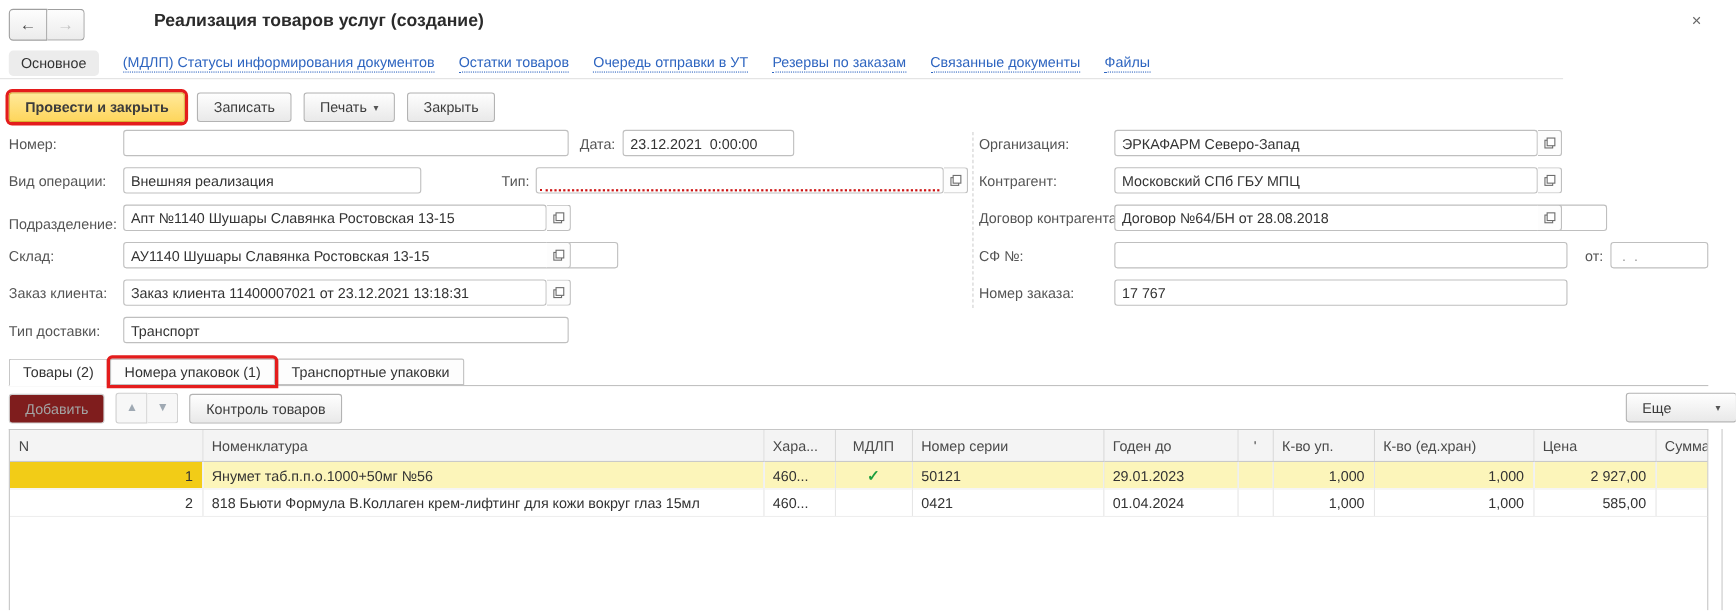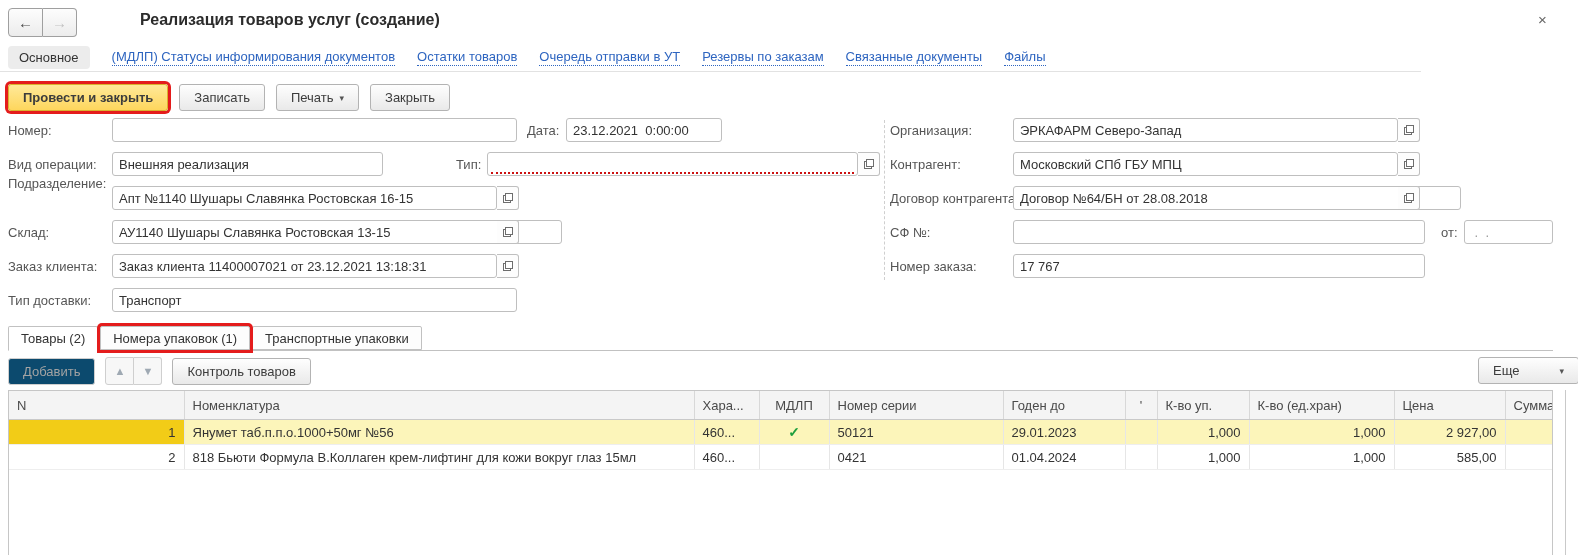--- a/index.html
+++ b/index.html
@@ -21,21 +21,21 @@
   .chip{background:#ececec;border-radius:4px;padding:4px 11px;color:#333;}
   .navlink{color:#2e65c0;border-bottom:1px dotted #2e65c0;cursor:pointer;padding-bottom:1px;}
 
   
   .cmdbar{position:absolute;left:8px;top:84px;display:flex;gap:11px;align-items:flex-start;}
   .btn{height:27px;padding:0 14px;border:1px solid #b3b3b3;border-radius:3px;
     background:linear-gradient(#fefefe,#e9e9e9);color:#3c3c3c;font-size:13px;
     display:inline-flex;align-items:center;gap:6px;cursor:pointer;font-family:inherit;}
   .btn.primary{background:linear-gradient(#ffe999,#fed65d);border-color:#d9b12f;font-weight:700;
     box-shadow:0 0 0 3px #e41c1c;}
-  .btn.disabled{color:#a3a3a3;background:#0c4a6e;border-color:#cfcfcf;cursor:default;}
+  .btn.disabled{color:#a3a3a3;background:#7f1d1d;border-color:#cfcfcf;cursor:default;}
   .caret{font-size:9px;color:#555;}
 
   
   .flabel{position:absolute;color:#555;}
   .field{position:absolute;height:24px;border:1px solid #bfbfbf;border-radius:3px;background:#fff;
     box-sizing:border-box;display:flex;align-items:center;padding:0 6px;overflow:hidden;white-space:nowrap;text-align:center;}
   .field.required::after{content:"";position:absolute;left:3px;right:3px;bottom:1px;
     border-bottom:2px dotted #cc1111;}
   .picker{position:absolute;width:22px;height:24px;border:1px solid #bfbfbf;border-left:none;
     border-radius:0 3px 3px 0;background:#fdfdfd;box-sizing:border-box;
@@ -125,23 +125,23 @@
   <div class="field required" style="left:487px;top:152px;width:371px;">
       <span></span>
     </div>
   <div class="picker" style="left:858px;top:152px;">
     <svg width="12" height="12" viewBox="0 0 12 12">
         <rect x="1.5" y="3.5" width="7" height="7" fill="#fff" stroke="#6d6d6d"></rect>
         <rect x="3.5" y="1.5" width="7" height="7" fill="#fff" stroke="#6d6d6d"></rect>
       </svg>
   </div>
 
-  <div class="flabel" style="left:8px;top:176px;text-align:right;">Подразделение:</div>
+  <div class="flabel" style="left:8px;top:196px;text-align:right;">Подразделение:</div>
   <div class="field" style="left:112px;top:186px;width:385px;">
-      <span>Апт №1140 Шушары Славянка Ростовская 16-15</span>
+      <span>Апт №1140 Шушары Славянка Ростовская 13-15</span>
     </div>
   <div class="picker" style="left:497px;top:186px;">
     <svg width="12" height="12" viewBox="0 0 12 12">
         <rect x="1.5" y="3.5" width="7" height="7" fill="#fff" stroke="#6d6d6d"></rect>
         <rect x="3.5" y="1.5" width="7" height="7" fill="#fff" stroke="#6d6d6d"></rect>
       </svg>
   </div>
 
   <div class="flabel" style="left:8px;top:225px;">Склад:</div>
   <div class="field" style="left:112px;top:220px;width:450px;">

